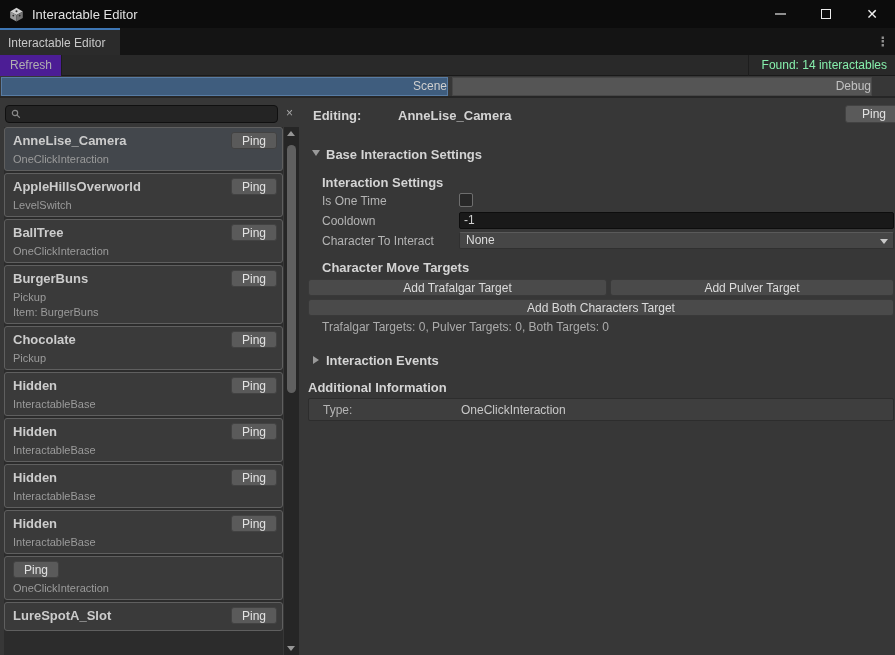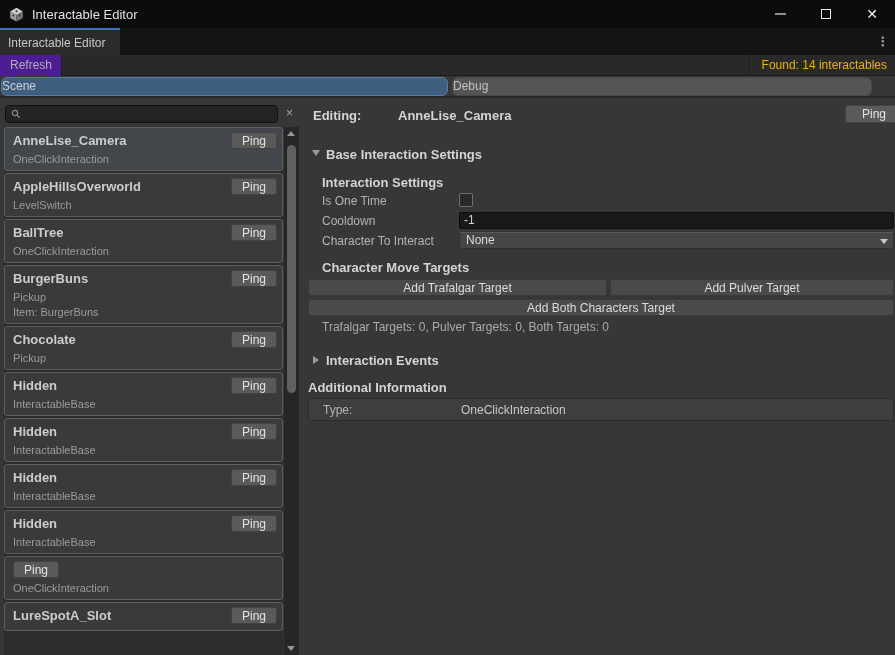--- a/index.html
+++ b/index.html
@@ -27,27 +27,27 @@
   .kebab { position:absolute; right:4px; top:5px; width:16px; height:18px; color:#8f8f8f;
     font-size:13px; font-weight:bold; text-align:center; line-height:18px; }
 
   
   .toolbar { position:absolute; left:0; top:55px; width:895px; height:21px;
     background:#292929; border-bottom:1px solid #1a1a1a; }
   .refresh-btn { position:absolute; left:0; top:0; width:62px; height:21px; background:#4c1d95;
     border-right:1px solid #1d1d1d; color:#b0b0b0; font-size:12px; line-height:20px;
     padding-left:10px; }
   .found-seg { position:absolute; right:0; top:0; height:21px; width:147px;
-    border-left:1px solid #1d1d1d; color:#eab308; font-size:12px; line-height:20px;
+    border-left:1px solid #1d1d1d; color:#86efac; font-size:12px; line-height:20px;
     text-align:right; padding-right:8px; }
 
   
   .viewtabs { position:absolute; left:0; top:77px; width:895px; height:19px; }
-  .viewtab { position:absolute; top:0; height:19px; font-size:12px; text-align:left;
-    line-height:17px;border-radius:6px; }
+  .viewtab { position:absolute; top:0; height:19px; font-size:12px; text-align:right;
+    line-height:17px; }
   .viewtab.active { left:1px; width:447px; background:#3f5d7e; border:1px solid #587ca4; color:#cfcfcf; }
   .viewtab.inactive { left:452px; width:420px; background:#555555; border:1px solid #474747; color:#c2c2c2; }
   .main-sep { position:absolute; left:0; top:96px; width:895px; height:2px; background:#262626; }
 
   
   .search-box { position:absolute; left:5px; top:105px; width:273px; height:18px;
     background:#242424; border:1px solid #101010; border-radius:4px;
     display:flex; align-items:center; padding-left:5px; }
   .search-clear { position:absolute; left:281px; top:105px; width:17px; height:18px;
     color:#a8a8a8; font-size:12px; text-align:center; line-height:17px; }

